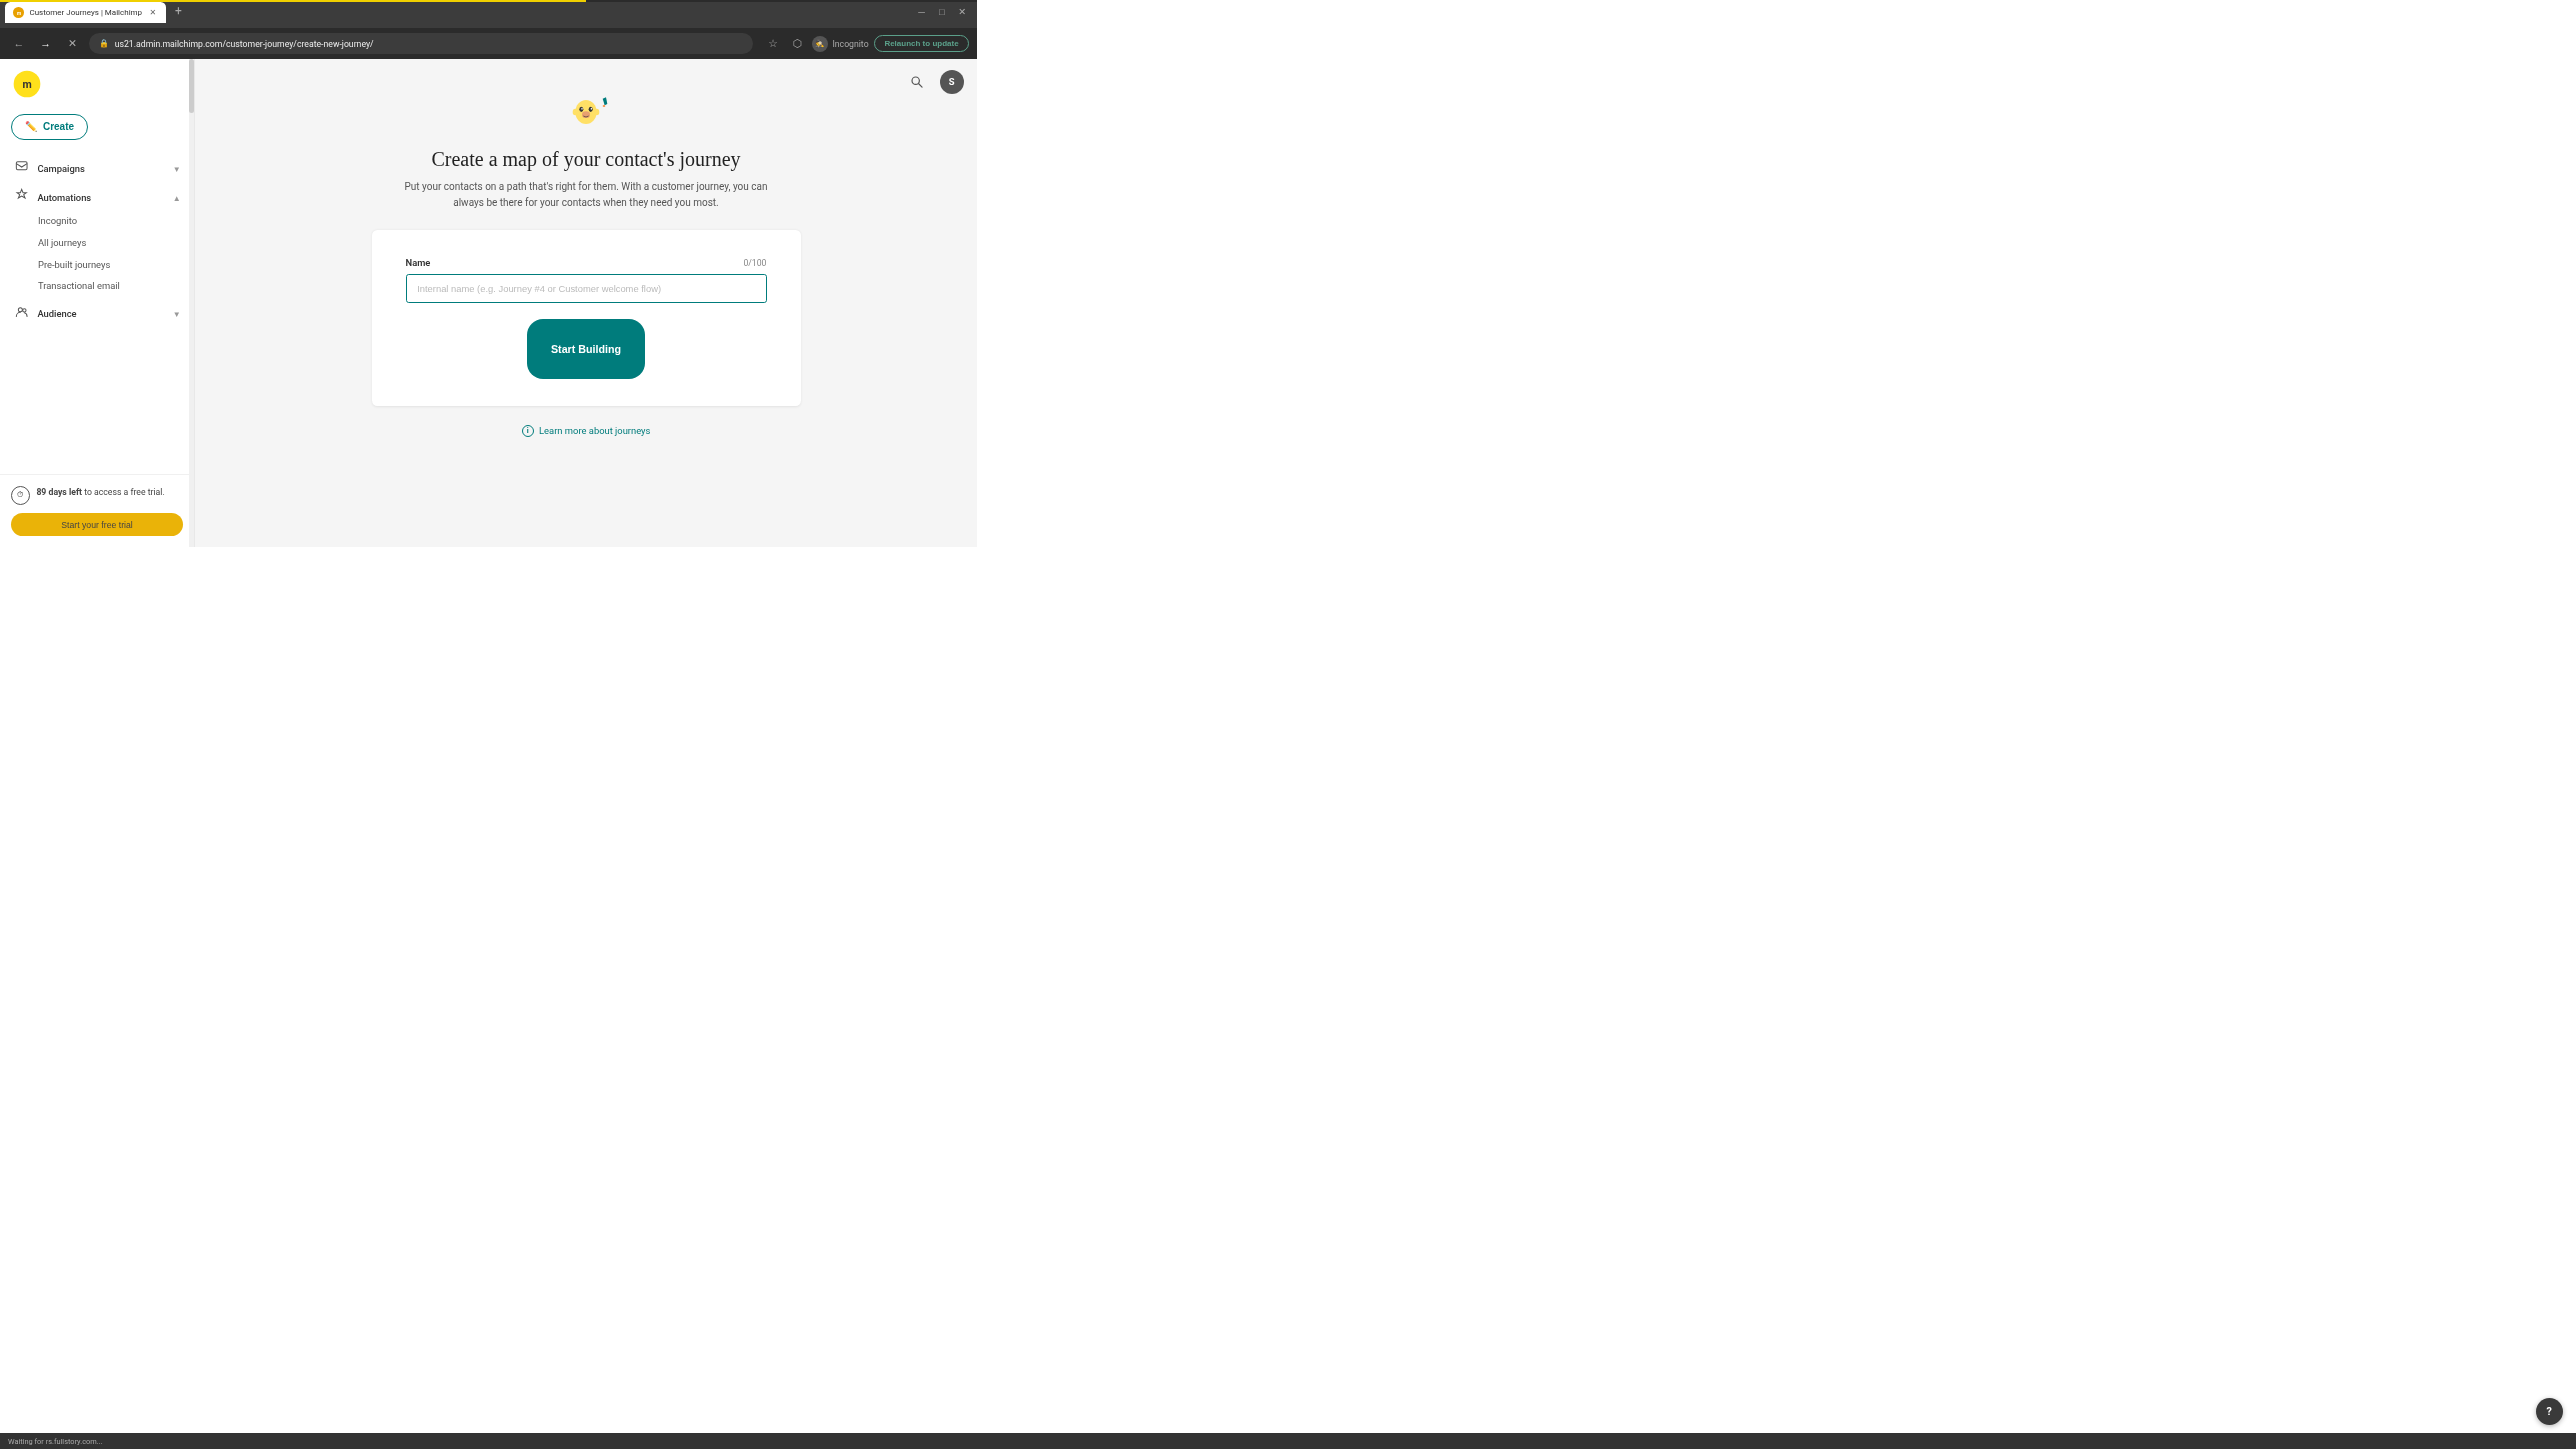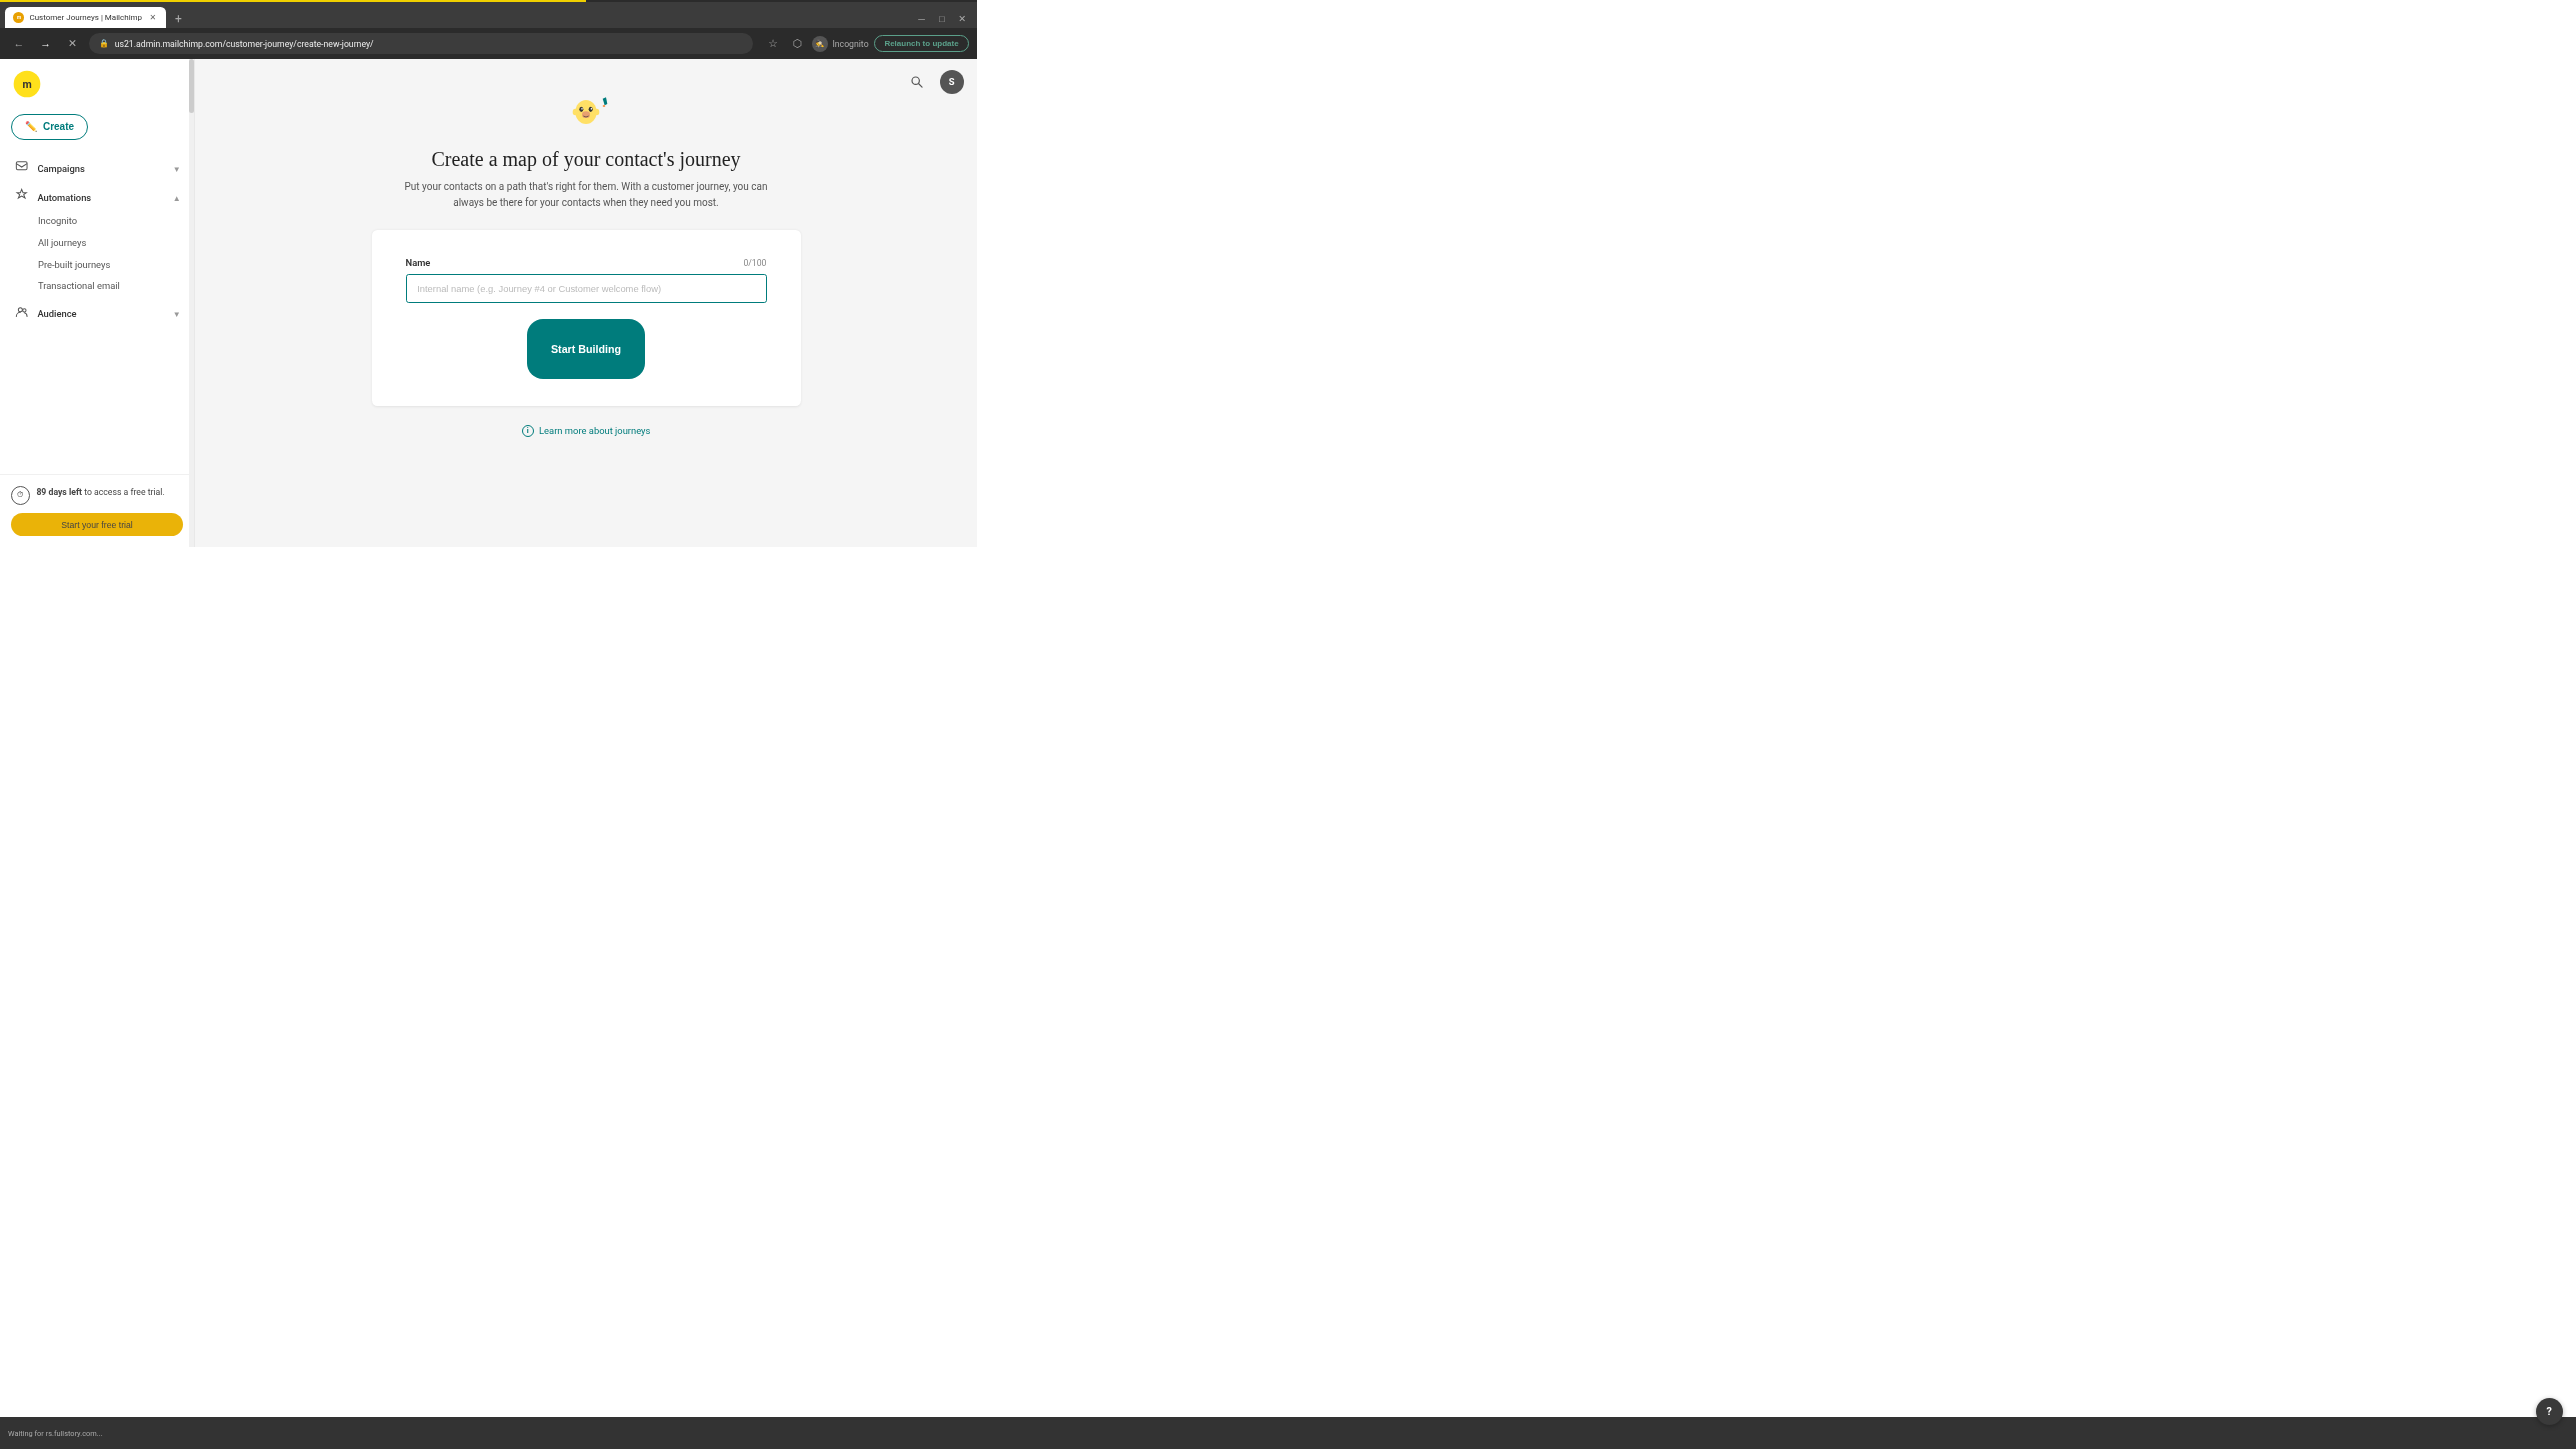--- a/index.html
+++ b/index.html
@@ -15,21 +15,20 @@
     .browser-chrome {
       background: #2b2b2b;
       height: 59px;
       display: flex;
       flex-direction: column;
     }
     .tab-bar {
       height: 27px;
       background: #3c3c3c;
       display: flex;
-      align-items: flex-end;
       padding: 0 5.4px;
     }
     .tab {
       background: #fff;
       height: 21.5px;
       border-radius: 5.4px 5.4px 0 0;
       display: flex;
       align-items: center;
       padding: 0 8px;
       min-width: 134px;
@@ -486,21 +485,21 @@
       color: #007c7c;
       flex-shrink: 0;
     }
 
     
     .status-bar {
       position: fixed;
       bottom: 0;
       left: 0;
       right: 0;
-      height: 32px;
+      height: 16px;
       background: #333;
       color: #aaa;
       font-size: 7.4px;
       display: flex;
       align-items: center;
       padding: 0 8px;
     }
 
     
     .help-btn {

